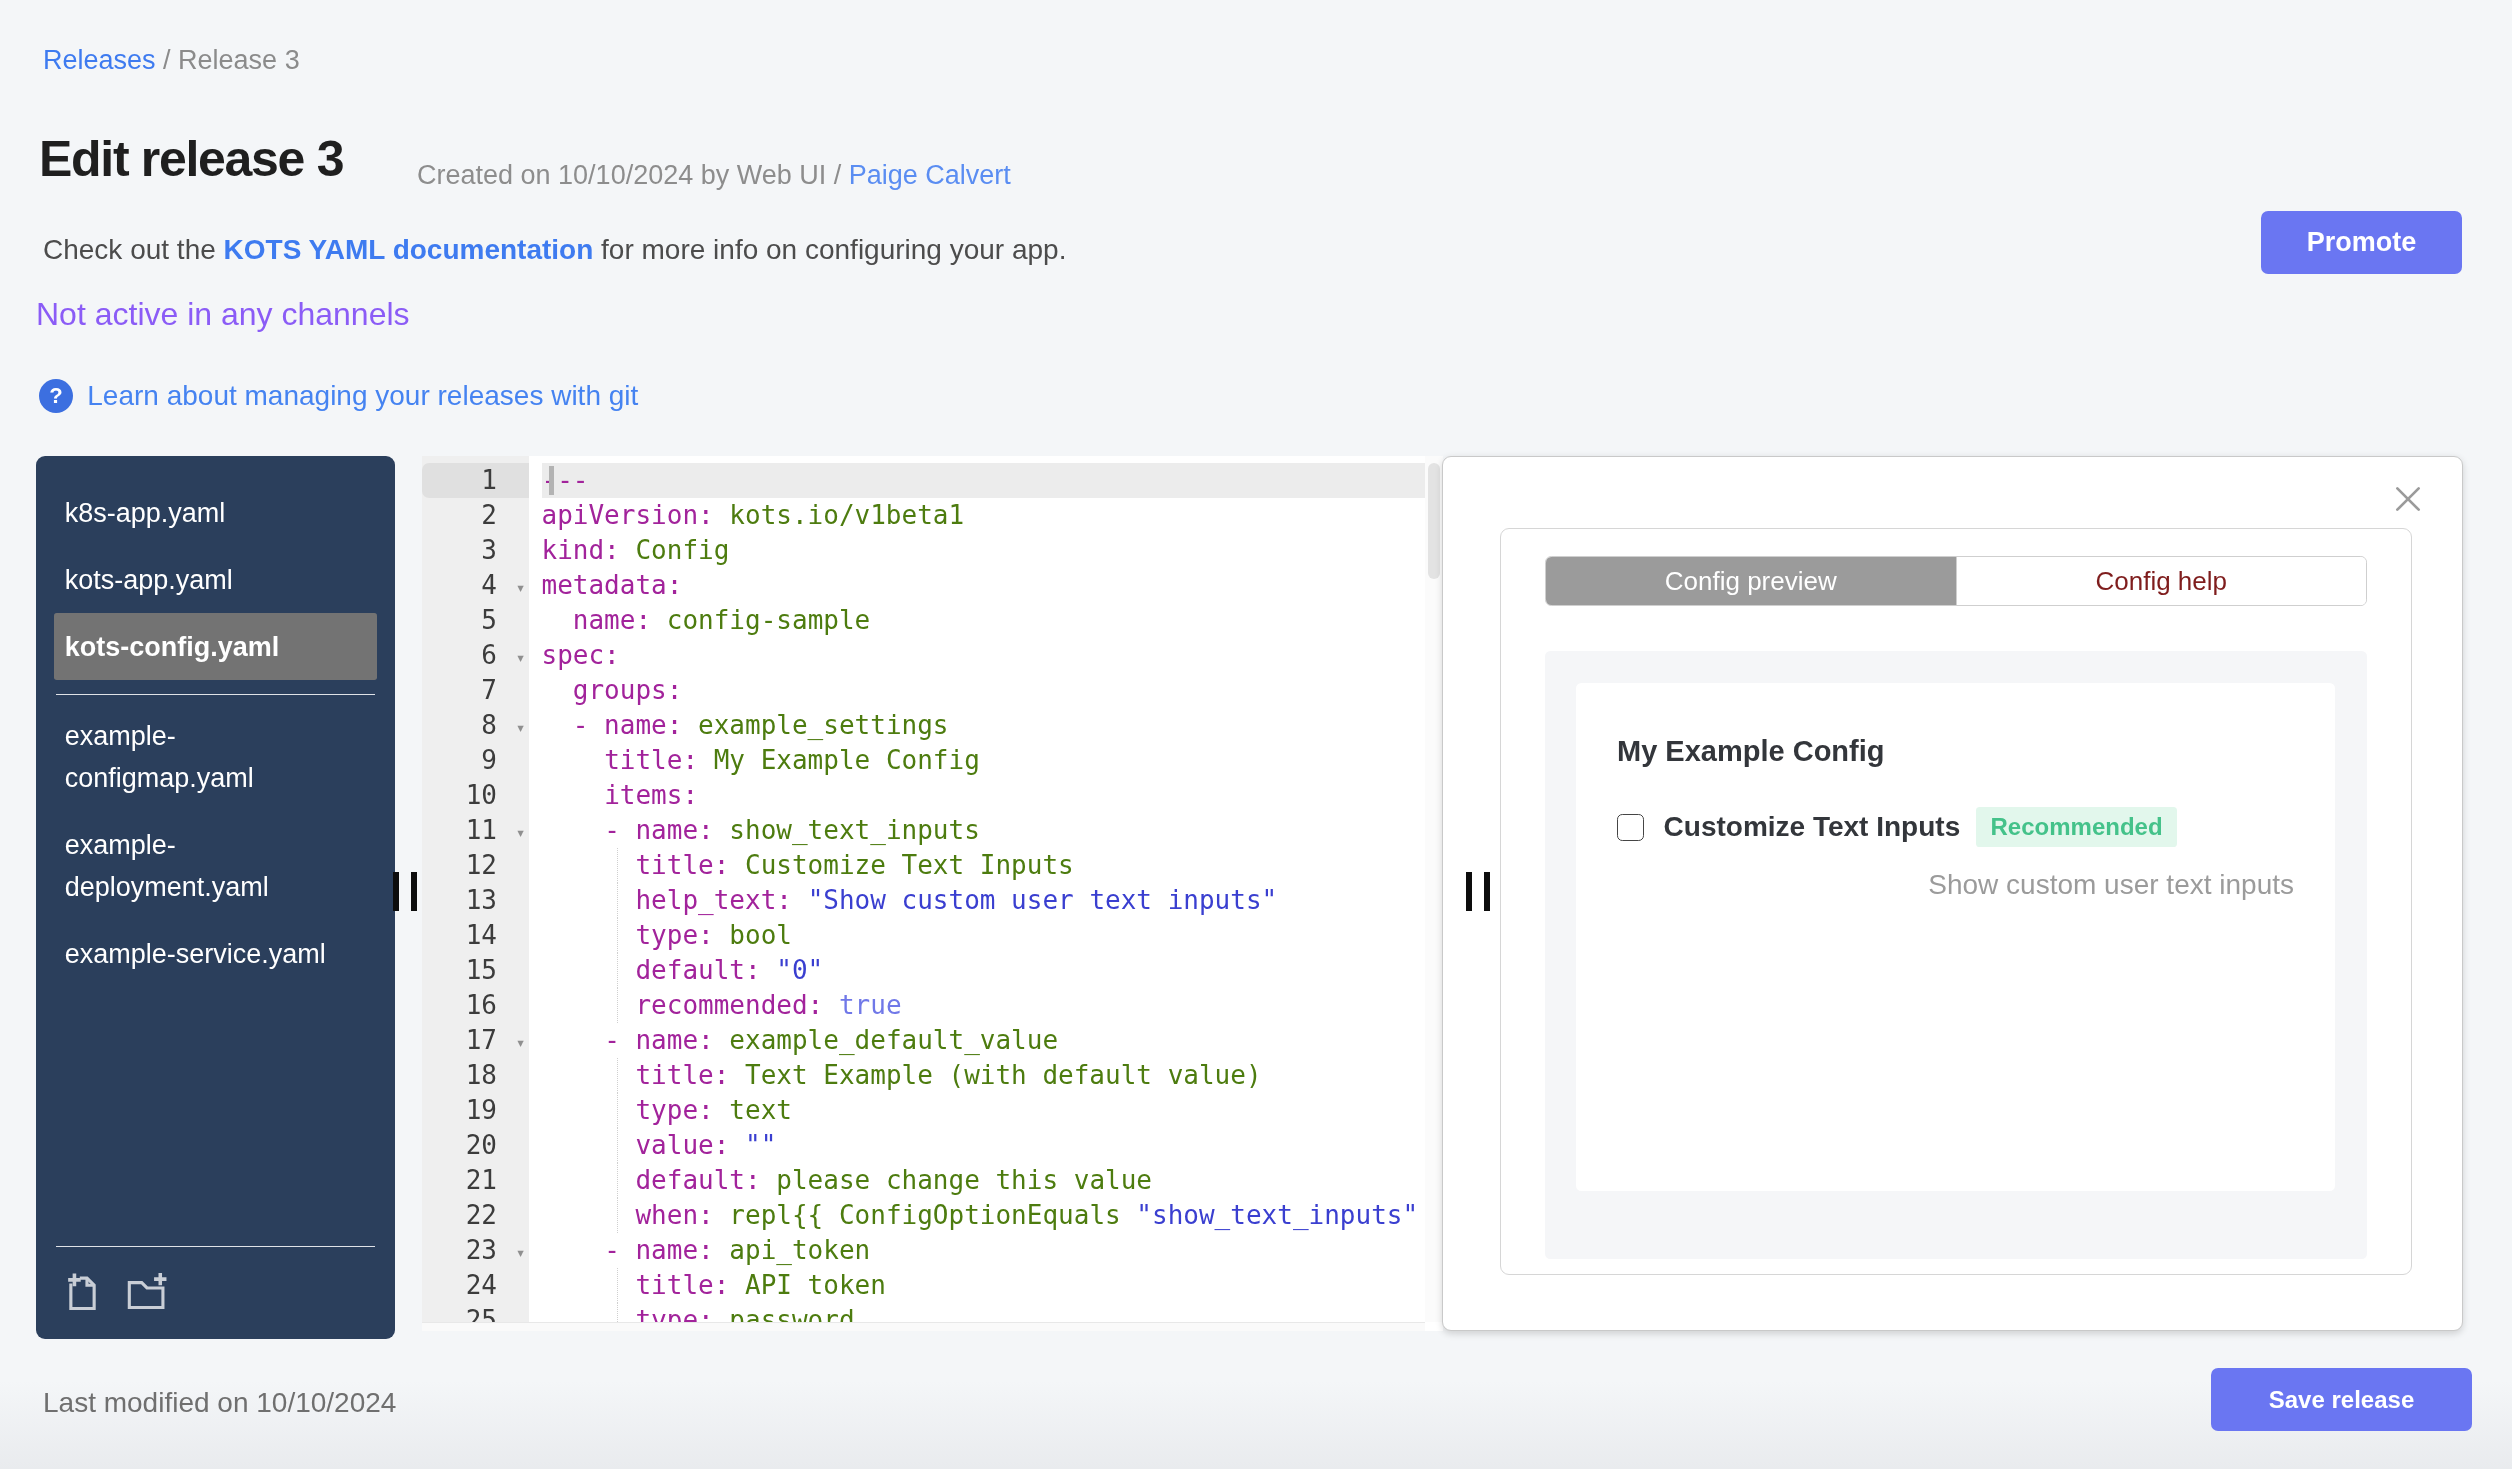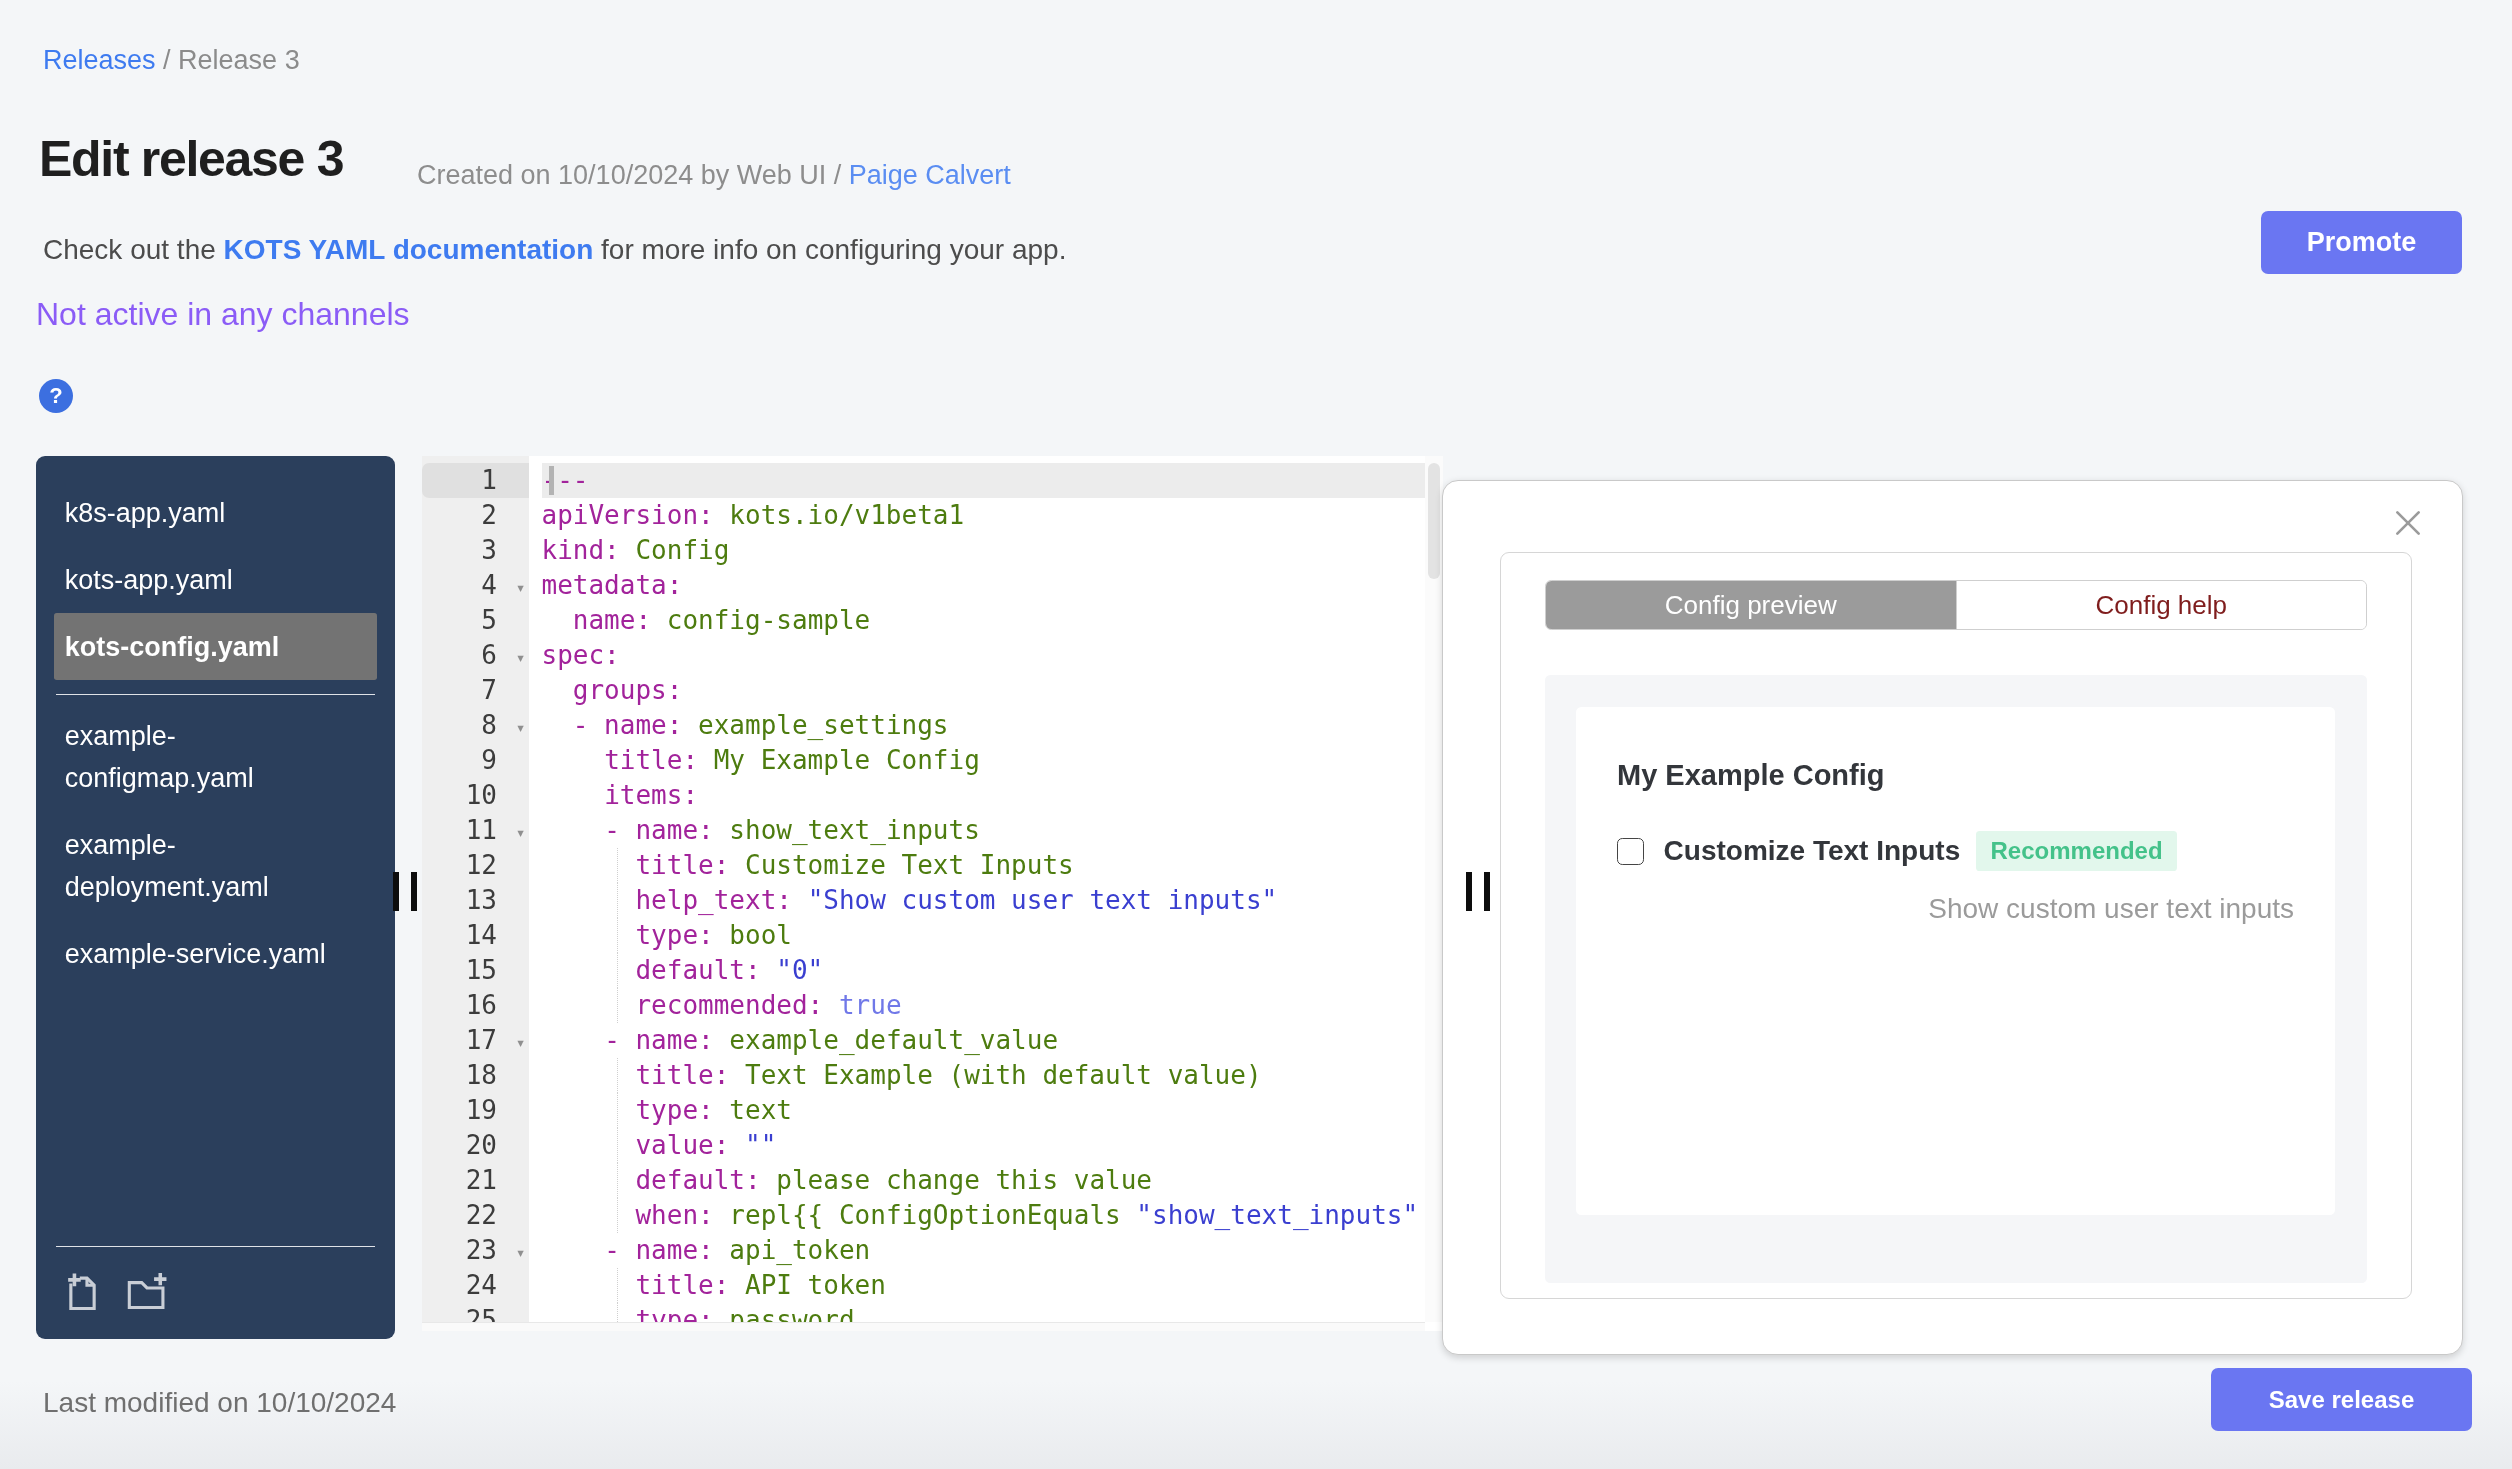--- a/index.html
+++ b/index.html
@@ -65,21 +65,21 @@
   .tok-b { color:#7078e8; }
   .cursor { position:absolute; left:7.1px; top:2.7px; bottom:2.7px; width:5.3px; background:#b3b3b3; }
   #vscroll-track { position:absolute; right:0; top:0; bottom:9px; width:18px; background:#fbfbfb; }
   #vscroll-thumb { position:absolute; right:2.7px; top:7.1px; width:12.5px; height:116px; background:#e3e3e3;
     border-radius:6.2px; }
   #hscroll { position:absolute; left:0; right:18px; bottom:0; height:9px; background:#fafafa;
     border-top:0.9px solid #e8e8e8; }
 
   
   #preview-panel { left:1442px; top:456px; width:1021px; height:875px; background:#fff;
-    border:0.9px solid #c9c9c9; border-radius:16px; box-shadow:0 2.7px 7.1px rgba(0,0,0,0.15);margin-top:24px; }
+    border:0.9px solid #c9c9c9; border-radius:9px; box-shadow:0 2.7px 7.1px rgba(0,0,0,0.15); }
   #close-btn { position:absolute; right:36px; top:23px; width:37px; height:37px; cursor:pointer;
     display:flex; align-items:center; justify-content:center; }
   #preview-container { position:absolute; left:57px; top:71px; width:912px; height:747px;
     border:0.9px solid #d6d6d6; border-radius:9px; }
   #tab-strip { margin:27px 44px 0; height:50px; display:flex; border:0.9px solid #cfcfcf;
     border-radius:6.2px; overflow:hidden; font-size:26px; }
   .tab { flex:1; display:flex; align-items:center; justify-content:center; cursor:pointer;
     background:#fff; color:#7f1d1d; }
   .tab.active { background:#9b9b9b; color:#fff; }
   .tab + .tab { border-left:0.9px solid #cfcfcf; }
@@ -113,20 +113,21 @@
 </div>
 
 <div class="abs" id="doc-line">
   <span>Check out the </span><span class="doc-link">KOTS YAML documentation</span><span> for more info on configuring your app.</span>
 </div>
 
 <div class="abs" id="status-line">Not active in any channels</div>
 
 <div class="abs" id="git-row">
   <span class="q-circle">?</span>
+  <span class="git-label">Learn about managing your releases with git</span>
 </div>
 
 <button class="abs btn" id="promote-btn">Promote</button>
 
 <div class="abs" id="sidebar">
   <div id="file-list-top">
       <div class="file-item">
         <div>k8s-app.yaml</div>
       </div>
       <div class="file-item">

